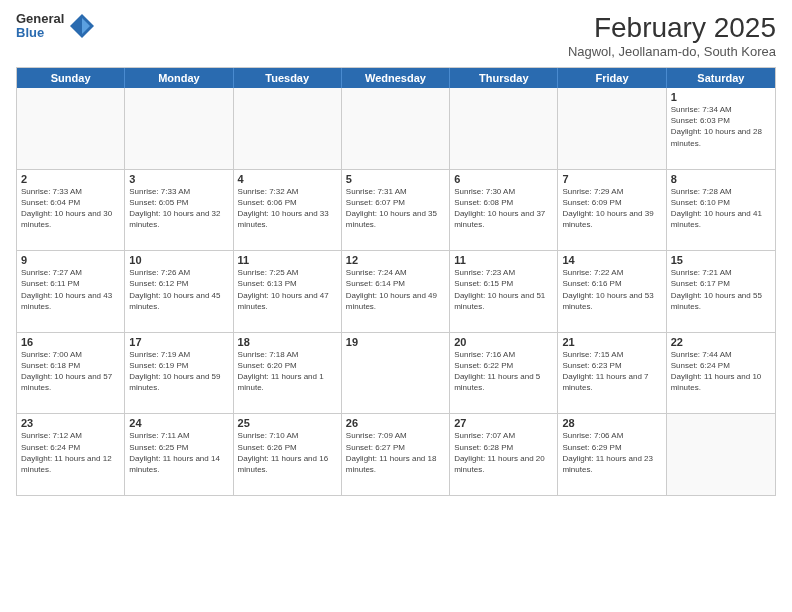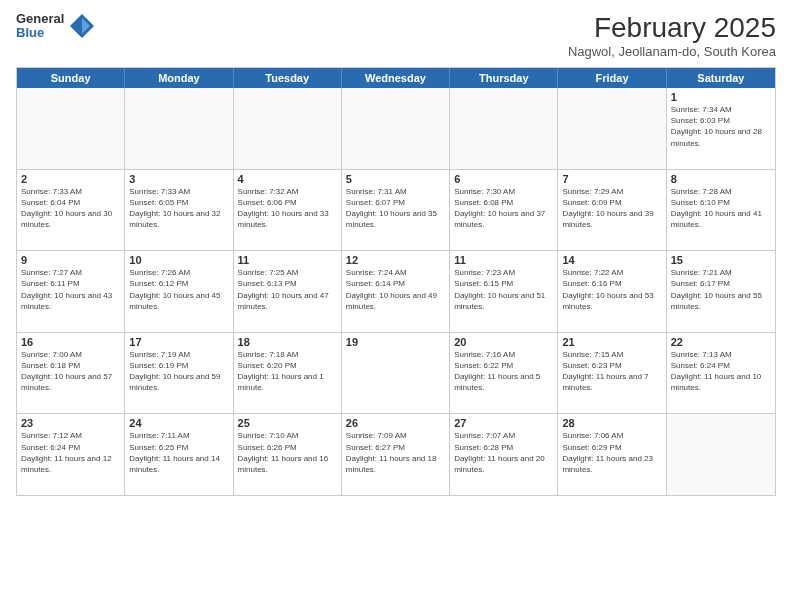--- a/index.html
+++ b/index.html
@@ -279,21 +279,21 @@
 Daylight: 11 hours and 5 minutes.</div>
           </div>
           <div class="cal-cell">
             <span class="day-number">21</span>
             <div class="day-info" style="white-space: pre-line;">Sunrise: 7:15 AM
 Sunset: 6:23 PM
 Daylight: 11 hours and 7 minutes.</div>
           </div>
           <div class="cal-cell">
             <span class="day-number">22</span>
-            <div class="day-info" style="white-space: pre-line;">Sunrise: 7:13 AM
+            <div class="day-info" style="white-space: pre-line;">Sunrise: 7:44 AM
 Sunset: 6:24 PM
 Daylight: 11 hours and 10 minutes.</div>
           </div>
         </div>
         <div class="cal-row">
           <div class="cal-cell">
             <span class="day-number">23</span>
             <div class="day-info" style="white-space: pre-line;">Sunrise: 7:12 AM
 Sunset: 6:24 PM
 Daylight: 11 hours and 12 minutes.</div>

